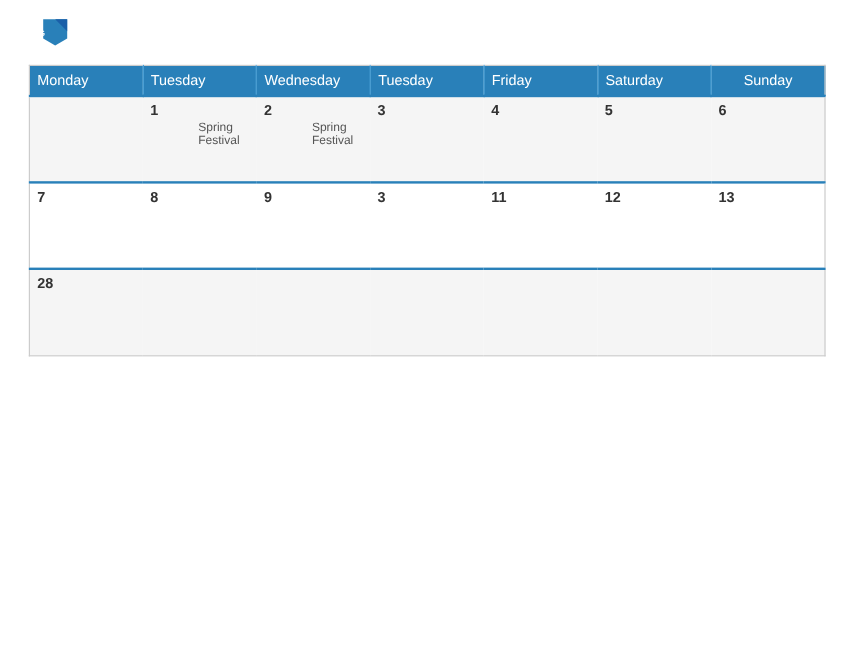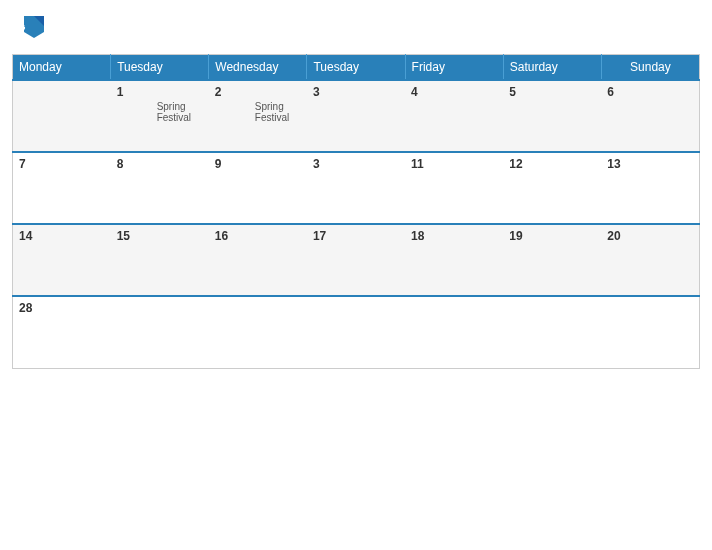--- a/index.html
+++ b/index.html
@@ -7,21 +7,21 @@
       font-family: Arial, sans-serif;
       background: #fff;
       width: 712px;
       height: 550px;
       overflow: hidden;
     }
     .page {
       width: 712px;
       height: 550px;
       background: #fff;
-      padding: 10px 12px;
+      padding: 10px 24px;
     }
     .header {
       display: flex;
       align-items: center;
       justify-content: space-between;
       margin-bottom: 8px;
       padding: 0 4px;
     }
     .logo {
       display: flex;
@@ -185,43 +185,20 @@
           <td>
             <span class="day-num">11</span>
           </td>
           <td>
             <span class="day-num">12</span>
           </td>
           <td>
             <span class="day-num">13</span>
           </td>
         </tr>
-        <tr>
-          <td>
-            <span class="day-num">14</span>
-          </td>
-          <td>
-            <span class="day-num">15</span>
-          </td>
-          <td>
-            <span class="day-num">16</span>
-          </td>
-          <td>
-            <span class="day-num">17</span>
-          </td>
-          <td>
-            <span class="day-num">18</span>
-          </td>
-          <td>
-            <span class="day-num">19</span>
-          </td>
-          <td>
-            <span class="day-num">20</span>
-          </td>
-        </tr>
         <tr class="last-row">
           <td>
             <span class="day-num">28</span>
           </td>
           <td></td>
           <td></td>
           <td></td>
           <td></td>
           <td></td>
           <td></td>

